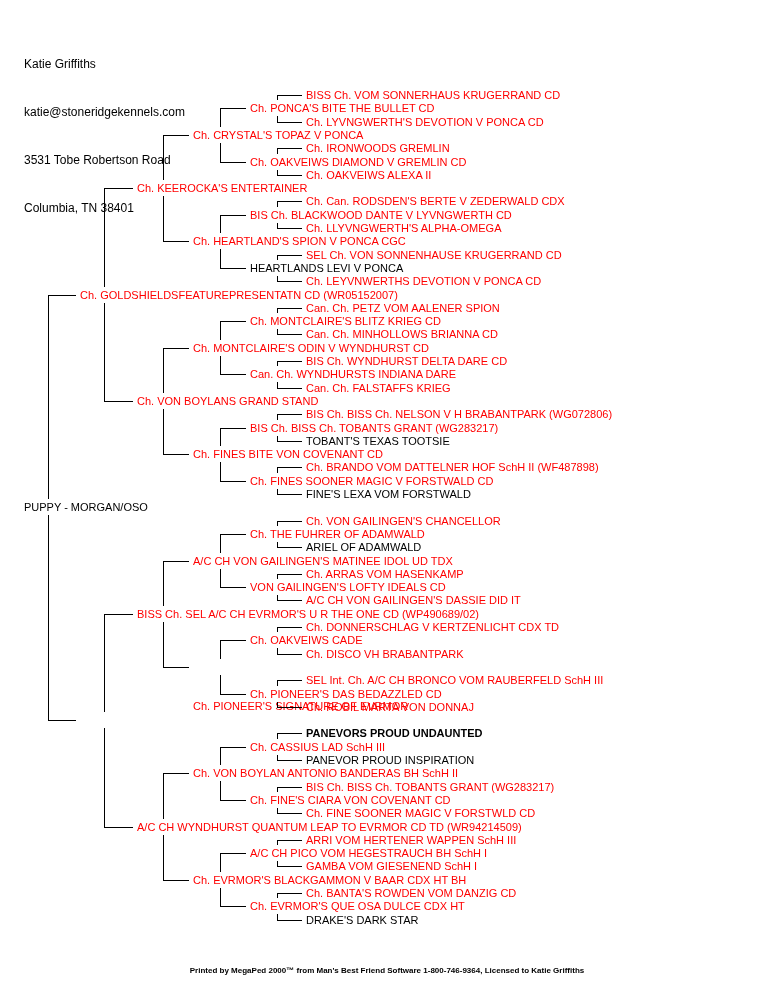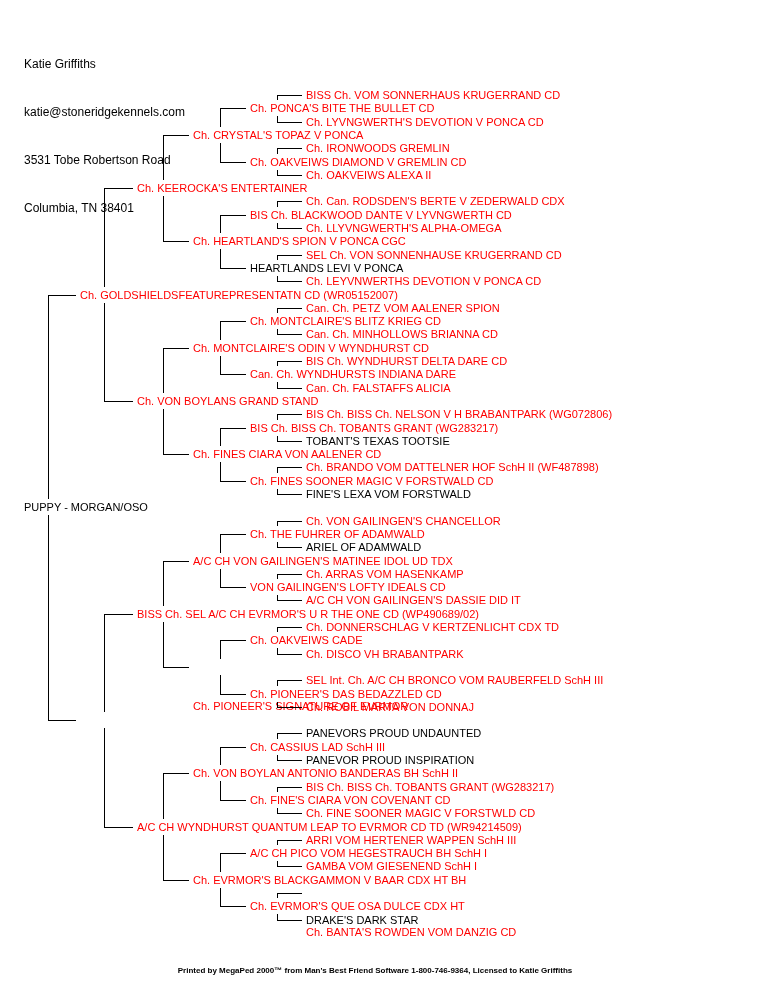--- a/index.html
+++ b/index.html
@@ -13,21 +13,21 @@
     white-space:pre;
   }
   #tree{position:absolute;left:0;top:0;width:768px;height:1005px;}
   .entry{
     position:absolute;font-size:11px;line-height:12px;white-space:nowrap;
   }
   .hline,.vline{position:absolute;background:#000;}
   .hline{height:1px;}
   .vline{width:1px;}
   #footer{
-    position:absolute;left:0;top:966px;width:750px;text-align:center;color:#000;
+    position:absolute;left:12px;top:966px;width:750px;text-align:center;color:#000;
     font-size:8px;font-weight:bold;letter-spacing:0;
   }
 </style>
 </head>
 <body>
 
 <div id="page">
 
   <div id="contact">
     <div>Katie Griffiths</div>
@@ -52,58 +52,58 @@
       <div class="entry" style="left: 306px; top: 249px; color: rgb(255, 0, 0);">SEL Ch. VON SONNENHAUSE KRUGERRAND CD</div>
       <div class="entry" style="left: 250px; top: 262px; color: rgb(0, 0, 0);">HEARTLANDS LEVI V PONCA</div>
       <div class="entry" style="left: 306px; top: 275px; color: rgb(255, 0, 0);">Ch. LEYVNWERTHS DEVOTION V PONCA CD</div>
       <div class="entry" style="left: 80px; top: 289px; color: rgb(255, 0, 0);">Ch. GOLDSHIELDSFEATUREPRESENTATN CD (WR05152007)</div>
       <div class="entry" style="left: 306px; top: 302px; color: rgb(255, 0, 0);">Can. Ch. PETZ VOM AALENER SPION</div>
       <div class="entry" style="left: 250px; top: 315px; color: rgb(255, 0, 0);">Ch. MONTCLAIRE'S BLITZ KRIEG CD</div>
       <div class="entry" style="left: 306px; top: 328px; color: rgb(255, 0, 0);">Can. Ch. MINHOLLOWS BRIANNA CD</div>
       <div class="entry" style="left: 193px; top: 342px; color: rgb(255, 0, 0);">Ch. MONTCLAIRE'S ODIN V WYNDHURST CD</div>
       <div class="entry" style="left: 306px; top: 355px; color: rgb(255, 0, 0);">BIS Ch. WYNDHURST DELTA DARE CD</div>
       <div class="entry" style="left: 250px; top: 368px; color: rgb(255, 0, 0);">Can. Ch. WYNDHURSTS INDIANA DARE</div>
-      <div class="entry" style="left: 306px; top: 382px; color: rgb(255, 0, 0);">Can. Ch. FALSTAFFS ALICIA</div>
+      <div class="entry" style="left: 306px; top: 382px; color: rgb(255, 0, 0);">Can. Ch. FALSTAFFS KRIEG</div>
       <div class="entry" style="left: 137px; top: 395px; color: rgb(255, 0, 0);">Ch. VON BOYLANS GRAND STAND</div>
       <div class="entry" style="left: 306px; top: 408px; color: rgb(255, 0, 0);">BIS Ch. BISS Ch. NELSON V H BRABANTPARK (WG072806)</div>
       <div class="entry" style="left: 250px; top: 422px; color: rgb(255, 0, 0);">BIS Ch. BISS Ch. TOBANTS GRANT (WG283217)</div>
       <div class="entry" style="left: 306px; top: 435px; color: rgb(0, 0, 0);">TOBANT'S TEXAS TOOTSIE</div>
-      <div class="entry" style="left: 193px; top: 448px; color: rgb(255, 0, 0);">Ch. FINES CIARA VON AALENER CD</div>
+      <div class="entry" style="left: 193px; top: 448px; color: rgb(255, 0, 0);">Ch. FINES BITE VON COVENANT CD</div>
       <div class="entry" style="left: 306px; top: 461px; color: rgb(255, 0, 0);">Ch. BRANDO VOM DATTELNER HOF SchH II (WF487898)</div>
       <div class="entry" style="left: 250px; top: 475px; color: rgb(255, 0, 0);">Ch. FINES SOONER MAGIC V FORSTWALD CD</div>
       <div class="entry" style="left: 306px; top: 488px; color: rgb(0, 0, 0);">FINE'S LEXA VOM FORSTWALD</div>
       <div class="entry" style="left: 24px; top: 501px; color: rgb(0, 0, 0);">PUPPY - MORGAN/OSO</div>
       <div class="entry" style="left: 306px; top: 515px; color: rgb(255, 0, 0);">Ch. VON GAILINGEN'S CHANCELLOR</div>
       <div class="entry" style="left: 250px; top: 528px; color: rgb(255, 0, 0);">Ch. THE FUHRER OF ADAMWALD</div>
       <div class="entry" style="left: 306px; top: 541px; color: rgb(0, 0, 0);">ARIEL OF ADAMWALD</div>
       <div class="entry" style="left: 193px; top: 555px; color: rgb(255, 0, 0);">A/C CH VON GAILINGEN'S MATINEE IDOL UD TDX</div>
       <div class="entry" style="left: 306px; top: 568px; color: rgb(255, 0, 0);">Ch. ARRAS VOM HASENKAMP</div>
       <div class="entry" style="left: 250px; top: 581px; color: rgb(255, 0, 0);">VON GAILINGEN'S LOFTY IDEALS CD</div>
       <div class="entry" style="left: 306px; top: 594px; color: rgb(255, 0, 0);">A/C CH VON GAILINGEN'S DASSIE DID IT</div>
       <div class="entry" style="left: 137px; top: 608px; color: rgb(255, 0, 0);">BISS Ch. SEL A/C CH EVRMOR'S U R THE ONE CD (WP490689/02)</div>
       <div class="entry" style="left: 306px; top: 621px; color: rgb(255, 0, 0);">Ch. DONNERSCHLAG V KERTZENLICHT CDX TD</div>
       <div class="entry" style="left: 250px; top: 634px; color: rgb(255, 0, 0);">Ch. OAKVEIWS CADE</div>
       <div class="entry" style="left: 306px; top: 648px; color: rgb(255, 0, 0);">Ch. DISCO VH BRABANTPARK</div>
       <div class="entry" style="left: 193px; top: 700px; color: rgb(255, 0, 0);">Ch. PIONEER'S SIGNATURE OF EVRMOR</div>
       <div class="entry" style="left: 306px; top: 674px; color: rgb(255, 0, 0);">SEL Int. Ch. A/C CH BRONCO VOM RAUBERFELD SchH III</div>
       <div class="entry" style="left: 250px; top: 688px; color: rgb(255, 0, 0);">Ch. PIONEER'S DAS BEDAZZLED CD</div>
       <div class="entry" style="left: 306px; top: 701px; color: rgb(255, 0, 0);">Ch. ROBIL MARTA VON DONNAJ</div>
-      <div class="entry" style="left: 306px; top: 727px; color: rgb(0, 0, 0);">PANEVORS PROUD UNDAUNTED</div>
+      <div class="entry" style="left: 306px; top: 727px; color: rgb(0, 0, 0); font-weight: bold;">PANEVORS PROUD UNDAUNTED</div>
       <div class="entry" style="left: 250px; top: 741px; color: rgb(255, 0, 0); text-align: center;">Ch. CASSIUS LAD SchH III</div>
       <div class="entry" style="left: 306px; top: 754px; color: rgb(0, 0, 0);">PANEVOR PROUD INSPIRATION</div>
       <div class="entry" style="left: 193px; top: 767px; color: rgb(255, 0, 0);">Ch. VON BOYLAN ANTONIO BANDERAS BH SchH II</div>
       <div class="entry" style="left: 306px; top: 781px; color: rgb(255, 0, 0);">BIS Ch. BISS Ch. TOBANTS GRANT (WG283217)</div>
       <div class="entry" style="left: 250px; top: 794px; color: rgb(255, 0, 0);">Ch. FINE'S CIARA VON COVENANT CD</div>
       <div class="entry" style="left: 306px; top: 807px; color: rgb(255, 0, 0);">Ch. FINE SOONER MAGIC V FORSTWLD CD</div>
       <div class="entry" style="left: 137px; top: 821px; color: rgb(255, 0, 0);">A/C CH WYNDHURST QUANTUM LEAP TO EVRMOR CD TD (WR94214509)</div>
       <div class="entry" style="left: 306px; top: 834px; color: rgb(255, 0, 0);">ARRI VOM HERTENER WAPPEN SchH III</div>
       <div class="entry" style="left: 250px; top: 847px; color: rgb(255, 0, 0);">A/C CH PICO VOM HEGESTRAUCH BH SchH I</div>
       <div class="entry" style="left: 306px; top: 860px; color: rgb(255, 0, 0);">GAMBA VOM GIESENEND SchH I</div>
       <div class="entry" style="left: 193px; top: 874px; color: rgb(255, 0, 0);">Ch. EVRMOR'S BLACKGAMMON V BAAR CDX HT BH</div>
-      <div class="entry" style="left: 306px; top: 926px; color: rgb(255, 0, 0);">Ch. BANTA'S ROWDEN VOM DANZIG CD</div>
+      <div class="entry" style="left: 306px; top: 887px; color: rgb(255, 0, 0);">Ch. BANTA'S ROWDEN VOM DANZIG CD</div>
       <div class="entry" style="left: 250px; top: 900px; color: rgb(255, 0, 0);">Ch. EVRMOR'S QUE OSA DULCE CDX HT</div>
       <div class="entry" style="left: 306px; top: 914px; color: rgb(0, 0, 0);">DRAKE'S DARK STAR</div>
       <div class="hline" style="left: 277px; top: 95px; width: 25px; height: 1px; background: rgb(0, 0, 0);"></div>
       <div class="hline" style="left: 277px; top: 122px; width: 25px; height: 1px; background: rgb(0, 0, 0);"></div>
       <div class="vline" style="left: 277px; top: 95px; width: 1px; height: 5px; background: rgb(0, 0, 0);"></div>
       <div class="vline" style="left: 277px; top: 116px; width: 1px; height: 7px; background: rgb(0, 0, 0);"></div>
       <div class="hline" style="left: 220px; top: 108px; width: 26px; height: 1px; background: rgb(0, 0, 0);"></div>
       <div class="hline" style="left: 220px; top: 162px; width: 26px; height: 1px; background: rgb(0, 0, 0);"></div>
       <div class="vline" style="left: 220px; top: 108px; width: 1px; height: 19px; background: rgb(0, 0, 0);"></div>
       <div class="vline" style="left: 220px; top: 143px; width: 1px; height: 20px; background: rgb(0, 0, 0);"></div>

